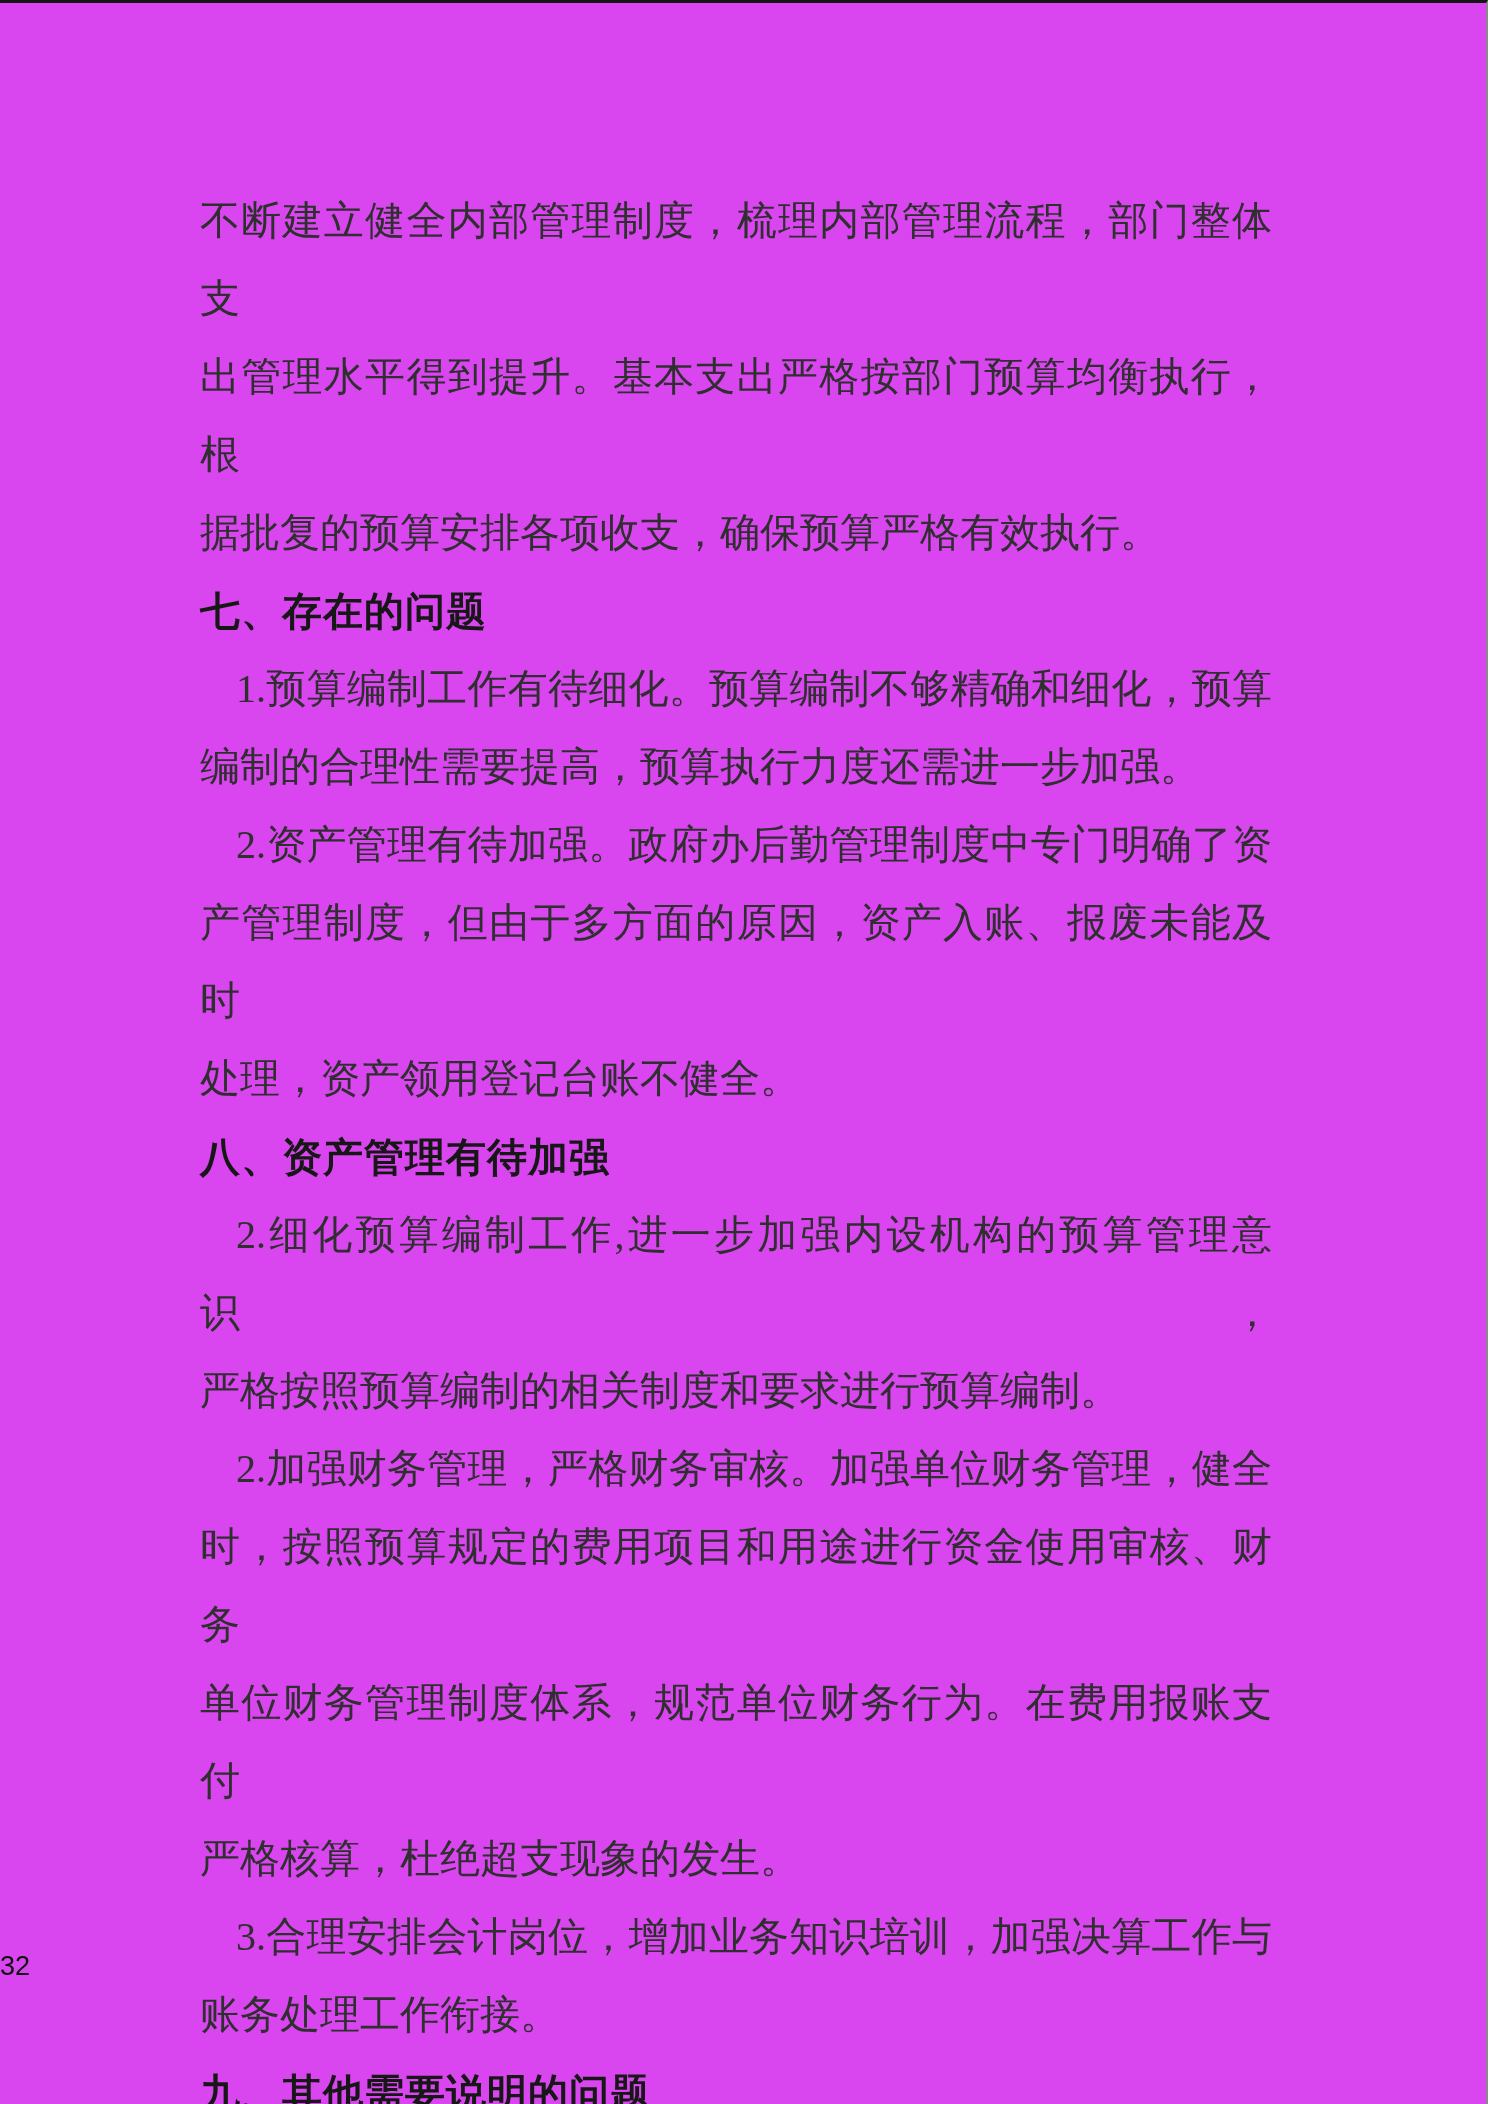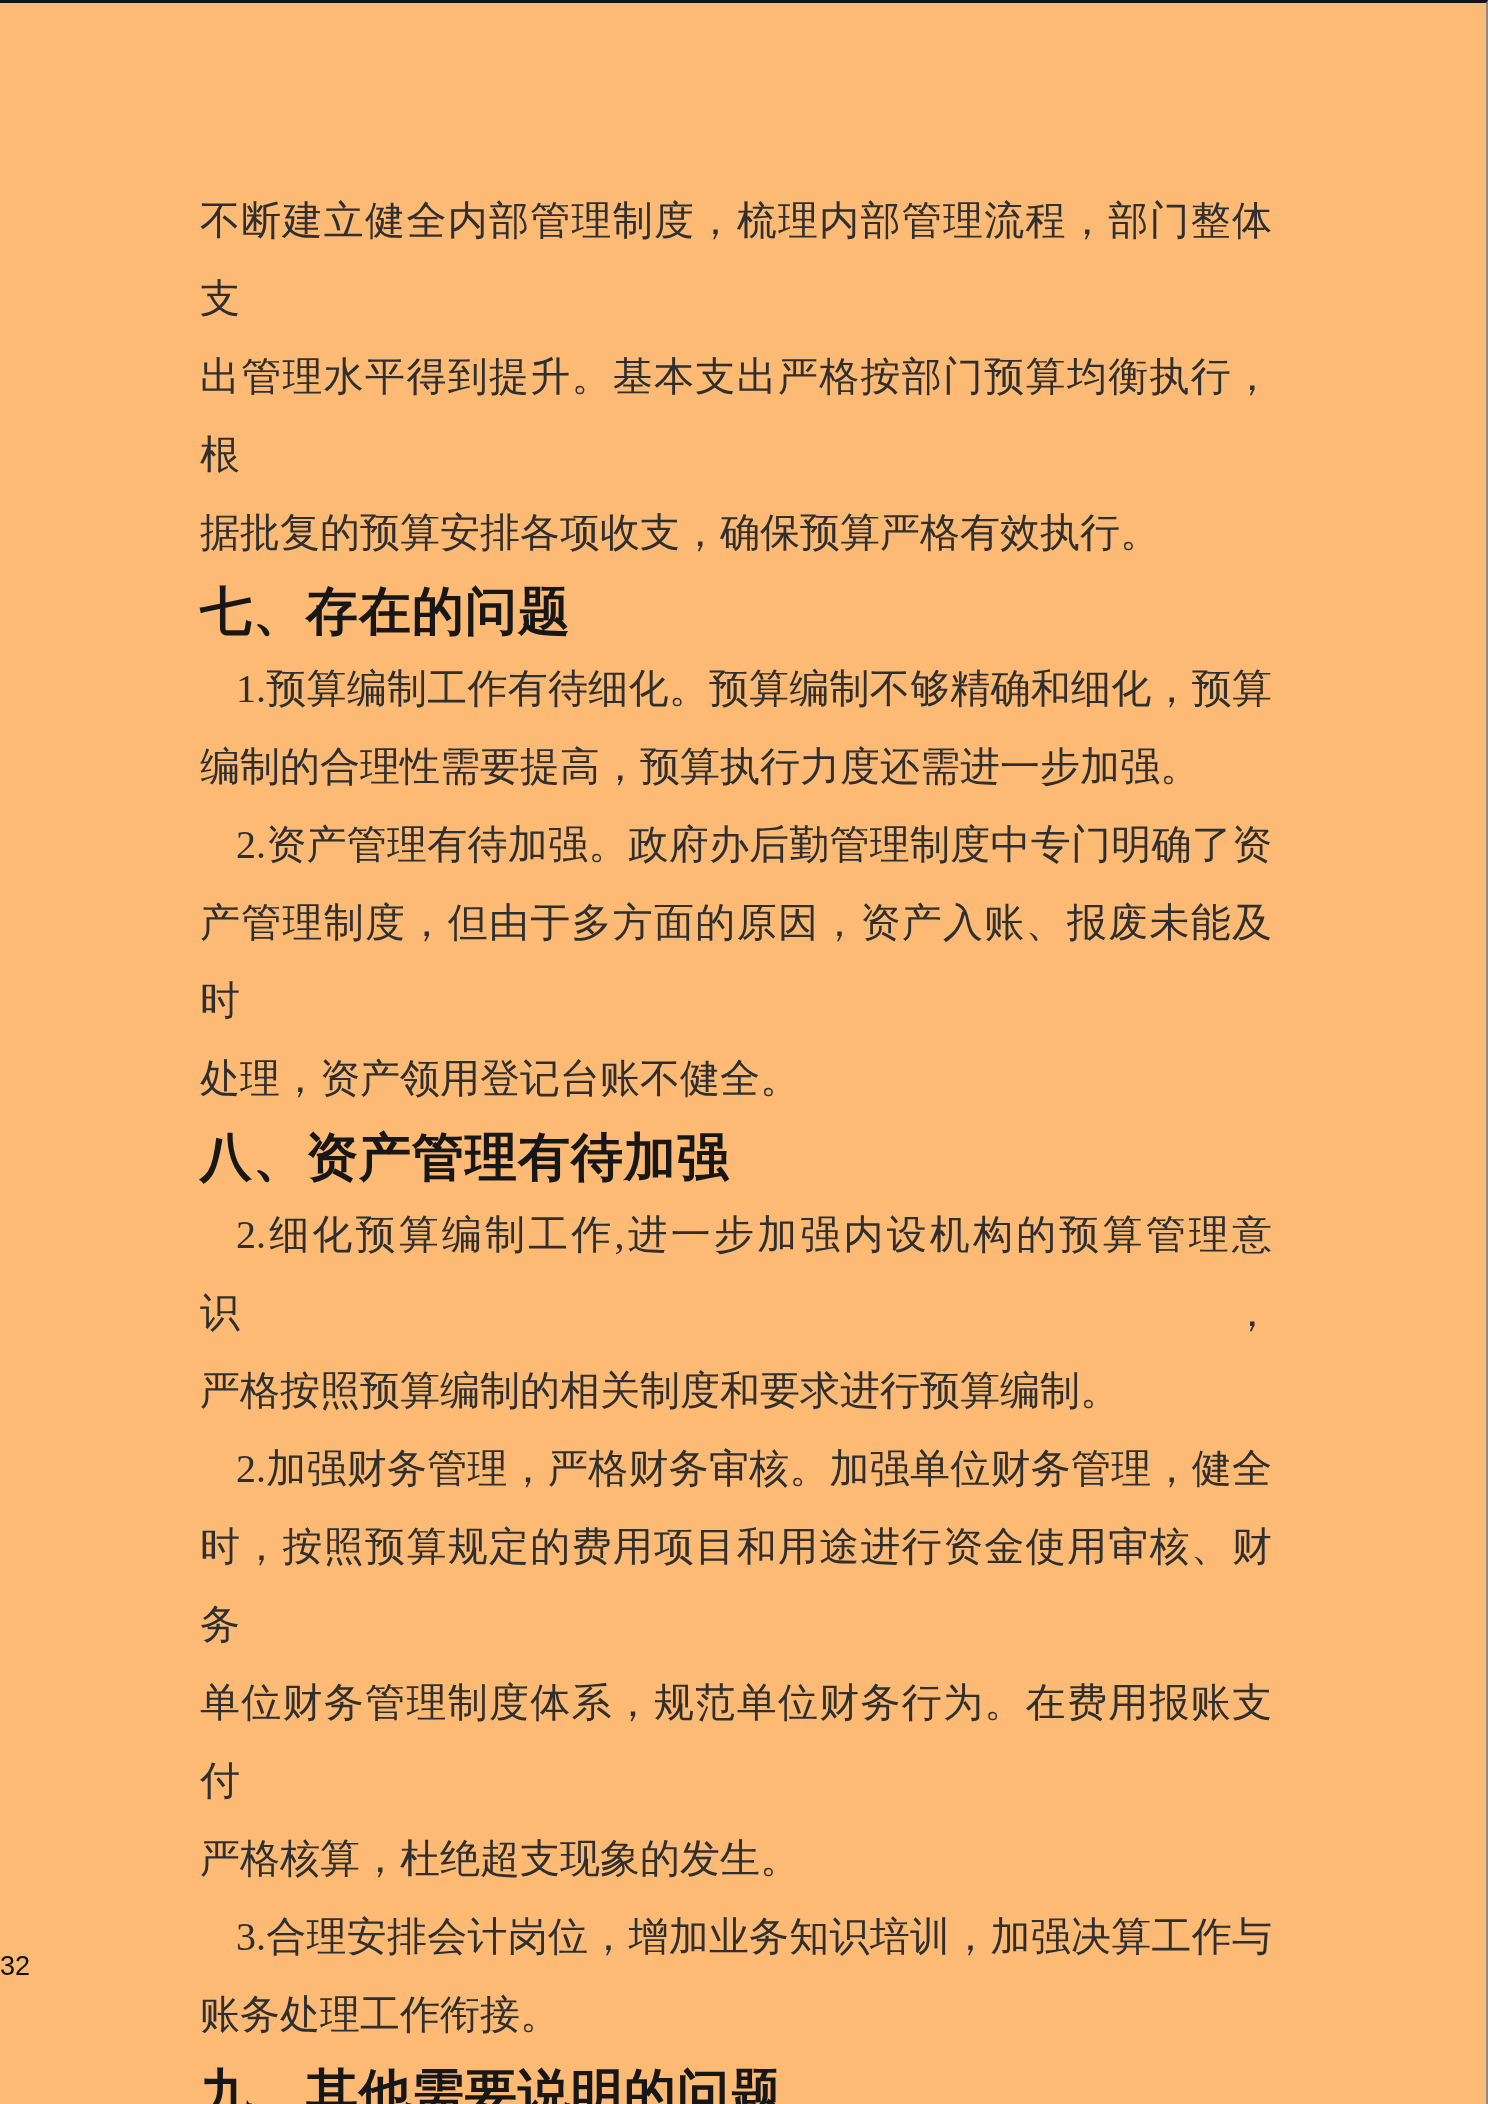--- a/index.html
+++ b/index.html
@@ -4,21 +4,21 @@
 <style>
   html, body {
     margin: 0;
     padding: 0;
     background: #ffffff;
   }
   .page {
     position: relative;
     width: 1488px;
     height: 2104px;
-    background: #fdba74;
+    background: #d946ef;
     border-top: 3px solid #141414;
     border-right: 2px solid #8a8a8a;
     box-sizing: border-box;
     overflow: hidden;
     font-family: "Liberation Serif", "DejaVu Serif", serif;
   }
   .content {
     position: absolute;
     left: 200px;
     top: 179px;
@@ -40,21 +40,21 @@
     text-align-last: justify;
   }
   .line.indent {
     text-indent: 36px;
   }
   .heading {
     margin: 0;
     padding: 0;
     font-family: "Liberation Sans", "DejaVu Sans", sans-serif;
     font-weight: 700;
-    font-size: 52px;
+    font-size: 40px;
     line-height: 78px;
     color: #171717;
     letter-spacing: 1px;
   }
   .footer {
     position: absolute;
     top: 1948px;
     left: 0;
     width: 100%;
     text-align: left;

